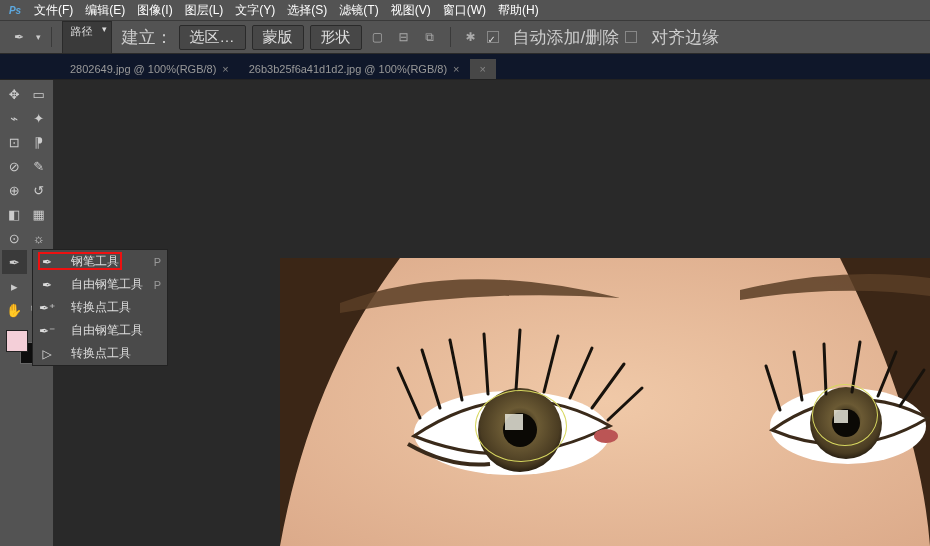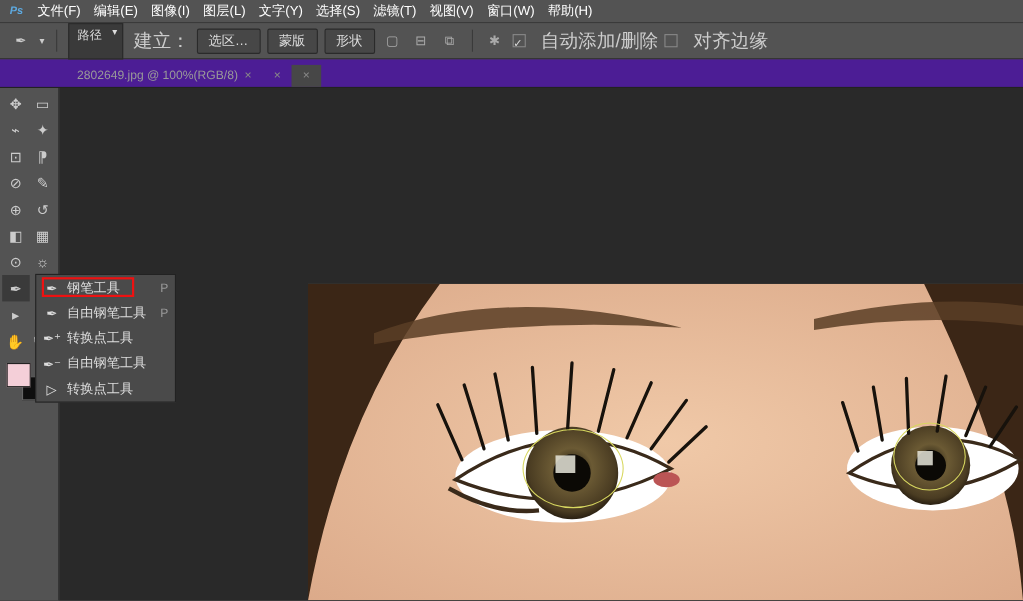--- a/index.html
+++ b/index.html
@@ -7,45 +7,45 @@
     
     .menubar { height: 20px; background: #535353; display: flex; align-items: center; padding-left: 2px; }
     .ps-logo { width: 26px; height: 20px; display: flex; align-items: center; justify-content: center; color: #5da9e0; font-weight: bold; font-size: 10px; font-style: italic; }
     .menu-item { padding: 0 6px; color: #ffffff; cursor: pointer; font-size: 12px; }
     
     .options-bar { height: 34px; background: #535353; border-top: 1px solid #3a3a3a; border-bottom: 1px solid #2a2a2a; display: flex; align-items: center; padding: 0 8px; gap: 6px; }
     .tool-icon-small { width: 22px; height: 18px; display: flex; align-items: center; justify-content: center; }
     .dropdown { background: #3a3a3a; border: 1px solid #2a2a2a; padding: 2px 18px 14px 8px; font-size: 11px; color: #ddd; position: relative; min-width: 50px; }
     .dropdown::after { content: "▾"; position: absolute; right: 4px; font-size: 9px; }
     .opt-label { font-size: 17px; color: #ccc; margin-left: 4px; }
-    .opt-btn { background: #474747; border: 1px solid #2a2a2a; padding: 2px 10px; font-size: 12px; color: #ddd; border-radius: 2px; }
+    .opt-btn { background: #474747; border: 1px solid #2a2a2a; padding: 2px 10px; font-size: 15px; color: #ddd; border-radius: 2px; }
     .icon-btn { width: 20px; height: 20px; display: flex; align-items: center; justify-content: center; color: #aaa; }
     .divider { width: 1px; height: 20px; background: #3a3a3a; margin: 0 4px; }
     .checkbox { width: 12px; height: 12px; border: 1px solid #888; display: inline-block; vertical-align: middle; margin-right: 4px; }
     .checkbox.checked::after { content: "✓"; font-size: 10px; line-height: 10px; color: #ddd; }
     
-    .tabs-bar { height: 26px; background: #4c1d95; display: flex; align-items: flex-end; padding-left: 60px; border-bottom: 1px solid #222; }
+    .tabs-bar { height: 26px; background: #0f172a; display: flex; align-items: flex-end; padding-left: 60px; border-bottom: 1px solid #222; }
     .tab { padding: 4px 10px; font-size: 11px; color: #999; display: flex; align-items: center; gap: 6px; }
     .tab.active { background: #474747; color: #ddd; }
     .tab-close { font-size: 11px; color: #888; cursor: pointer; }
     
     .workspace { display: flex; height: calc(546px - 80px); position: relative; }
     
     .toolbox { width: 54px; background: #535353; border-right: 1px solid #2a2a2a; display: flex; flex-direction: column; padding: 2px; }
     .tool-row { display: flex; height: 24px; }
     .tool-cell { width: 25px; height: 24px; display: flex; align-items: center; justify-content: center; color: #ccc; cursor: pointer; font-size: 13px; }
     .tool-cell.active { background: #3a3a3a; }
     .color-swatches { margin-top: 6px; position: relative; height: 40px; }
     .fg-color { position: absolute; width: 22px; height: 22px; background: #f4cfd8; border: 1px solid #222; left: 4px; top: 2px; }
     .bg-color { position: absolute; width: 22px; height: 22px; background: #0e0e0e; border: 1px solid #666; left: 18px; top: 14px; }
     
     .flyout { position: absolute; left: 32px; top: 249px; background: #4a4a4a; border: 1px solid #222; z-index: 100; min-width: 128px; }
     .flyout-item { display: flex; align-items: center; padding: 3px 6px; font-size: 12px; color: #ddd; gap: 6px; }
     .flyout-item .fly-icon { width: 16px; text-align: center; font-size: 12px; }
-    .flyout-item .fly-label { flex: 1; }
+    .flyout-item .fly-label { flex: 1; margin-left: 10px; }
     .flyout-item .fly-shortcut { color: #999; font-size: 11px; width: 12px; text-align: right; }
     .flyout-highlight { position: absolute; left: 38px; top: 252px; width: 84px; height: 18px; border: 2px solid #e11; z-index: 101; pointer-events: none; }
     
     .canvas-area { flex: 1; background: #292929; position: relative; overflow: hidden; }
     .canvas-image { position: absolute; left: 226px; top: 178px; width: 650px; height: 288px; }
     
     .eye-img { width: 100%; height: 100%; }
     .path-ellipse { position: absolute; border: 1px solid #d8d860; border-radius: 50%; pointer-events: none; }
   </style>
 </head>
@@ -84,20 +84,21 @@
   <span class="checkbox"></span>
   <span class="opt-label">对齐边缘</span>
 </div>
 
 <div class="tabs-bar">
   <div class="tab">
     <span>2802649.jpg @ 100%(RGB/8)</span>
     <span class="tab-close">×</span>
   </div>
   <div class="tab">
+    <span>26b3b25f6a41d1d2.jpg @ 100%(RGB/8)</span>
     <span class="tab-close">×</span>
   </div>
   <div class="tab active">
     <span class="tab-close">×</span>
   </div>
 </div>
 
 <div class="workspace">
   <div class="toolbox">
     <div class="tool-row">

